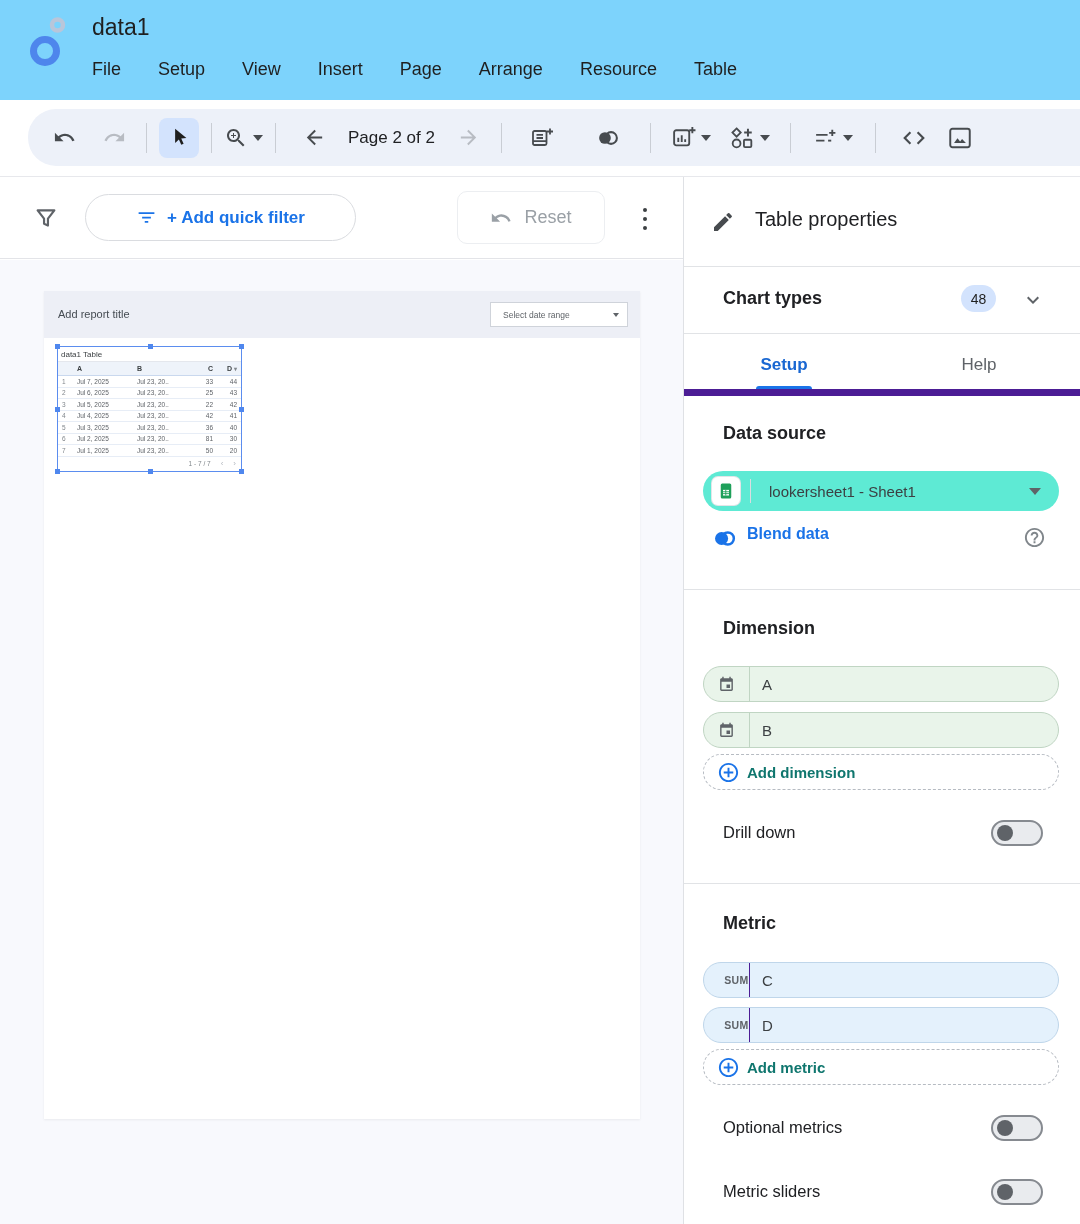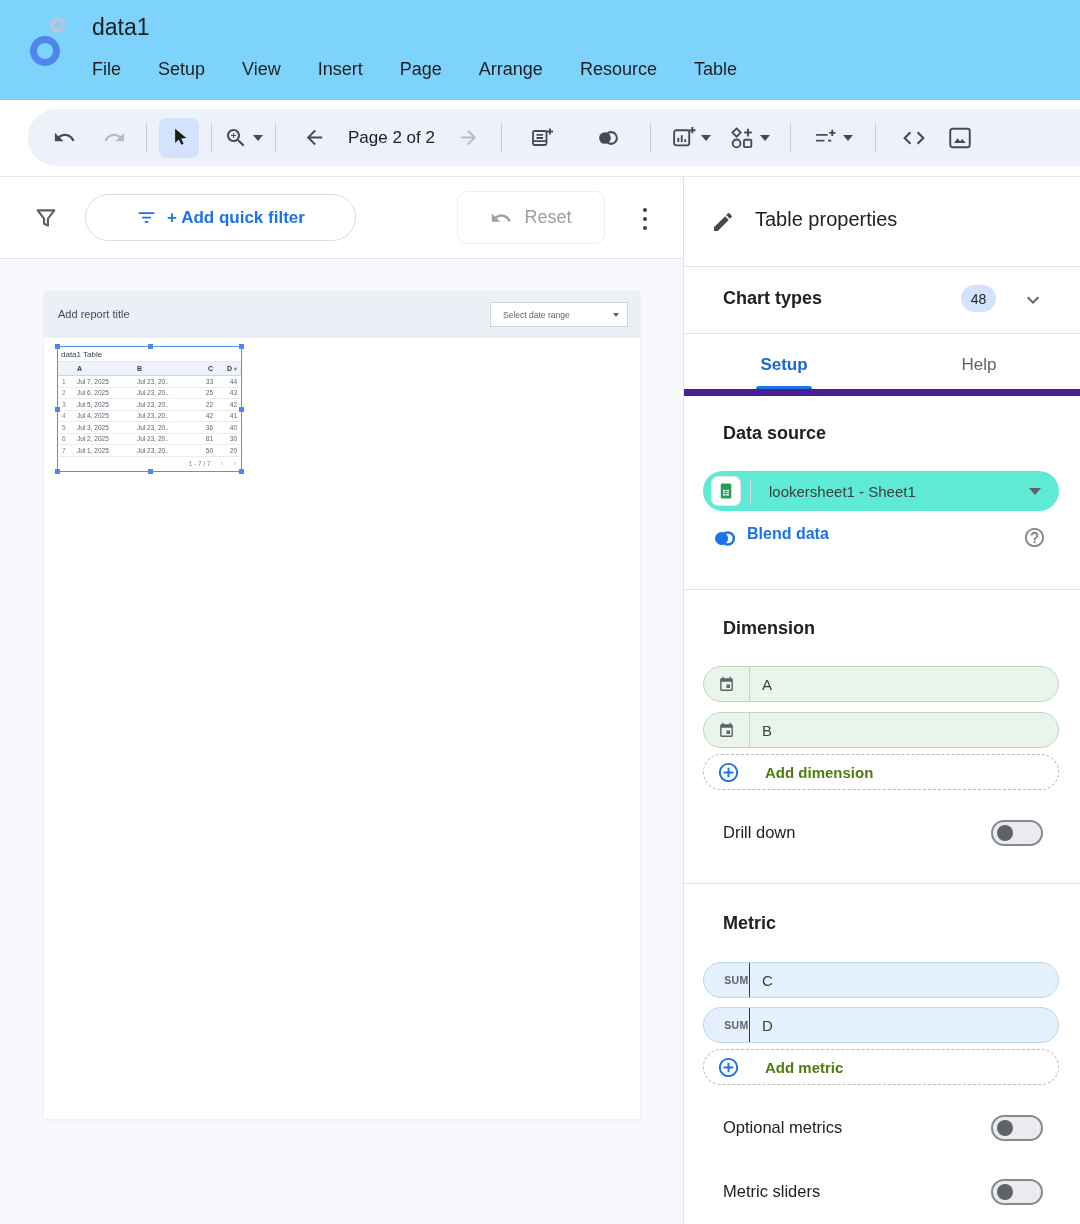--- a/index.html
+++ b/index.html
@@ -100,21 +100,21 @@
   .field-pill { position:absolute; left:19px; width:356px; height:36px; border-radius:18px; display:flex; align-items:center; }
   .field-pill.green { background:#e9f4ea; border:1px solid #c0d5c3; }
   .field-pill.blue { background:#e4f1fc; border:1px solid #bfd6ea; }
   .chip-left { width:46px; height:100%; display:flex; align-items:center; justify-content:center; flex:none; }
   .field-pill.green .chip-left { border-right:1px solid #c0d5c3; }
   .field-pill.blue .chip-left { border-right:1px solid #4c1d95;padding-left:20px; }
   .sum-txt { font-size:10.5px; font-weight:bold; color:#5f6368; letter-spacing:.4px; }
   .field-name { margin-left:12px; font-size:15px; color:#3c4043; }
   .add-pill { position:absolute; left:19px; width:356px; height:36px; border-radius:18px; border:1.5px dashed #b6bbc2; background:#fff; display:flex; align-items:center; }
   .add-pill .plus { margin-left:13px; }
-  .add-pill .add-label { margin-left:25px; font-size:15px; font-weight:bold; color:#4d7c0f; }
+  .add-pill .add-label { margin-left:7px; font-size:15px; font-weight:bold; color:#0f766e; }
   
   .toggle-row { position:absolute; left:0; width:397px; height:36px; }
   .toggle-row .row-label { position:absolute; left:39px; top:7px; font-size:16.5px; color:#202124; }
   .toggle { position:absolute; right:38px; top:4px; width:52px; height:26px; border:2px solid #868a90; border-radius:14px; background:#e9ebee; }
   .toggle::after { content:''; position:absolute; left:4px; top:3px; width:16px; height:16px; border-radius:50%; background:#5f6368; }
 </style>
 </head>
 <body>
 
 <div class="app">

